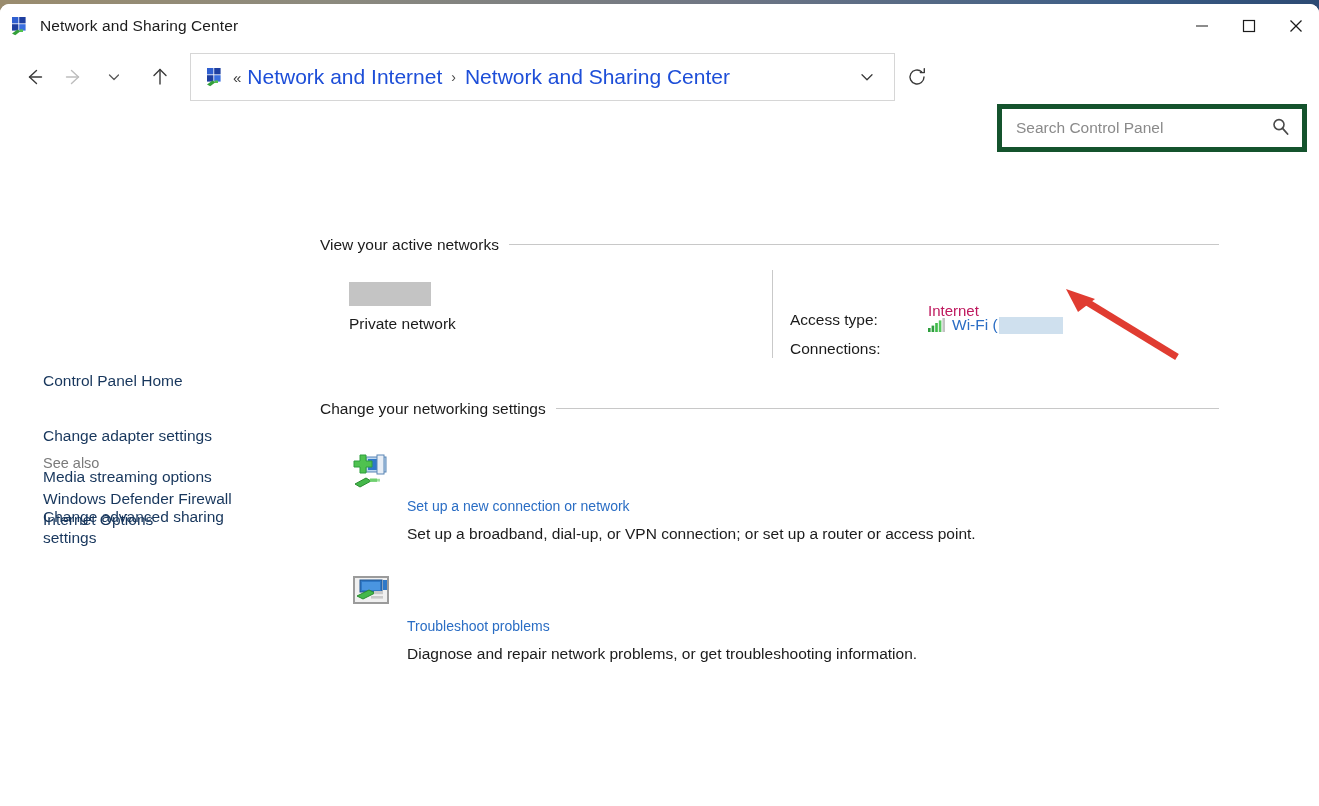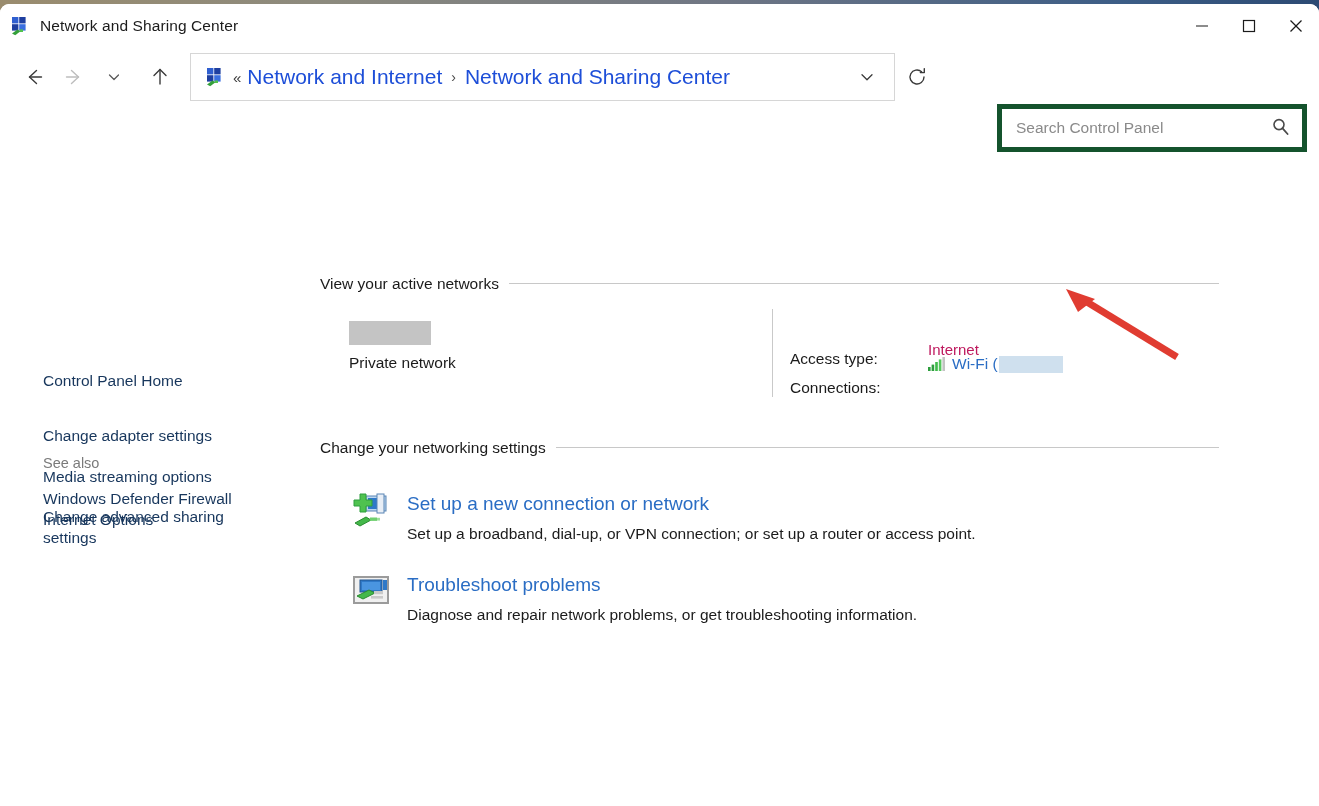--- a/index.html
+++ b/index.html
@@ -133,21 +133,21 @@
   #ssid-redaction {
     display: inline-block; width: 64px; height: 17px;
     background: #cfe0ee; vertical-align: -2px; margin-left: 1px;
   }
 
   
   #settings-list { margin-top: 33px; }
   .setting-item { display: flex; margin-bottom: 28px; }
   .setting-icon { width: 44px; height: 44px; margin-left: 29px; position: relative; flex: none; }
   .setting-body { margin-left: 14px; padding-top: 3px; }
-  .setting-link { font-size: 19px; color: #2a6dc4; display: inline-block; }
+  .setting-link { font-size: 14px; color: #2a6dc4; display: inline-block; margin-top: 44px; }
   .setting-desc { font-size: 15.5px; color: #1b1b1b; margin-top: 10px; }
 
   
   #annotation-arrow {
     position: absolute; left: 1050px; top: 275px;
     width: 150px; height: 95px; pointer-events: none;
   }
 </style>
 </head>
 <body>

